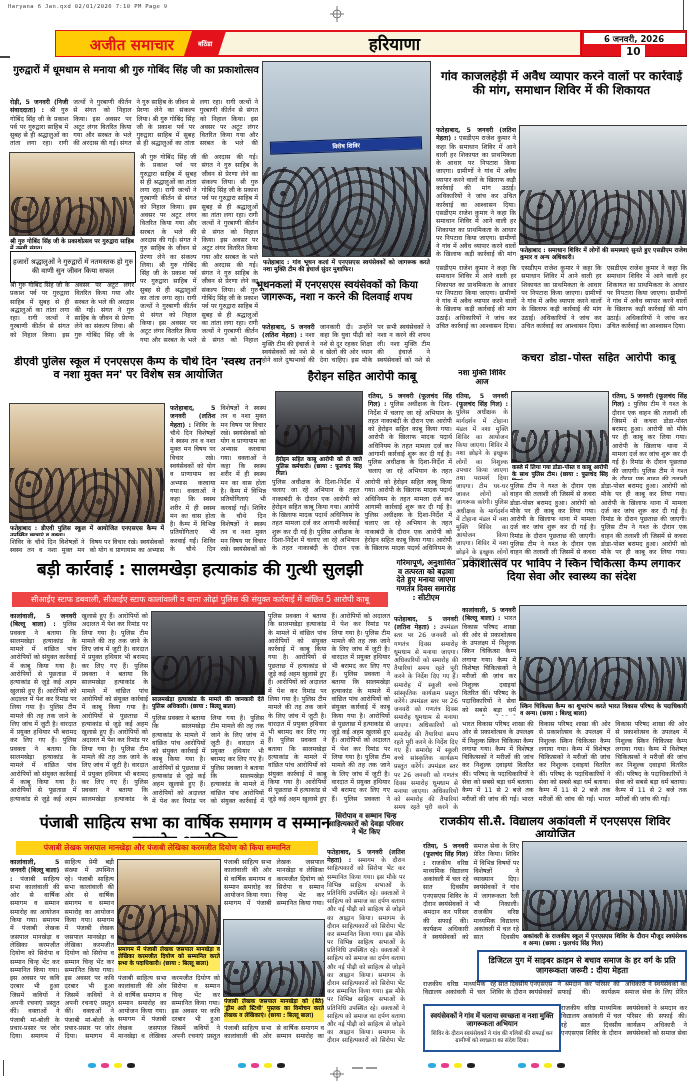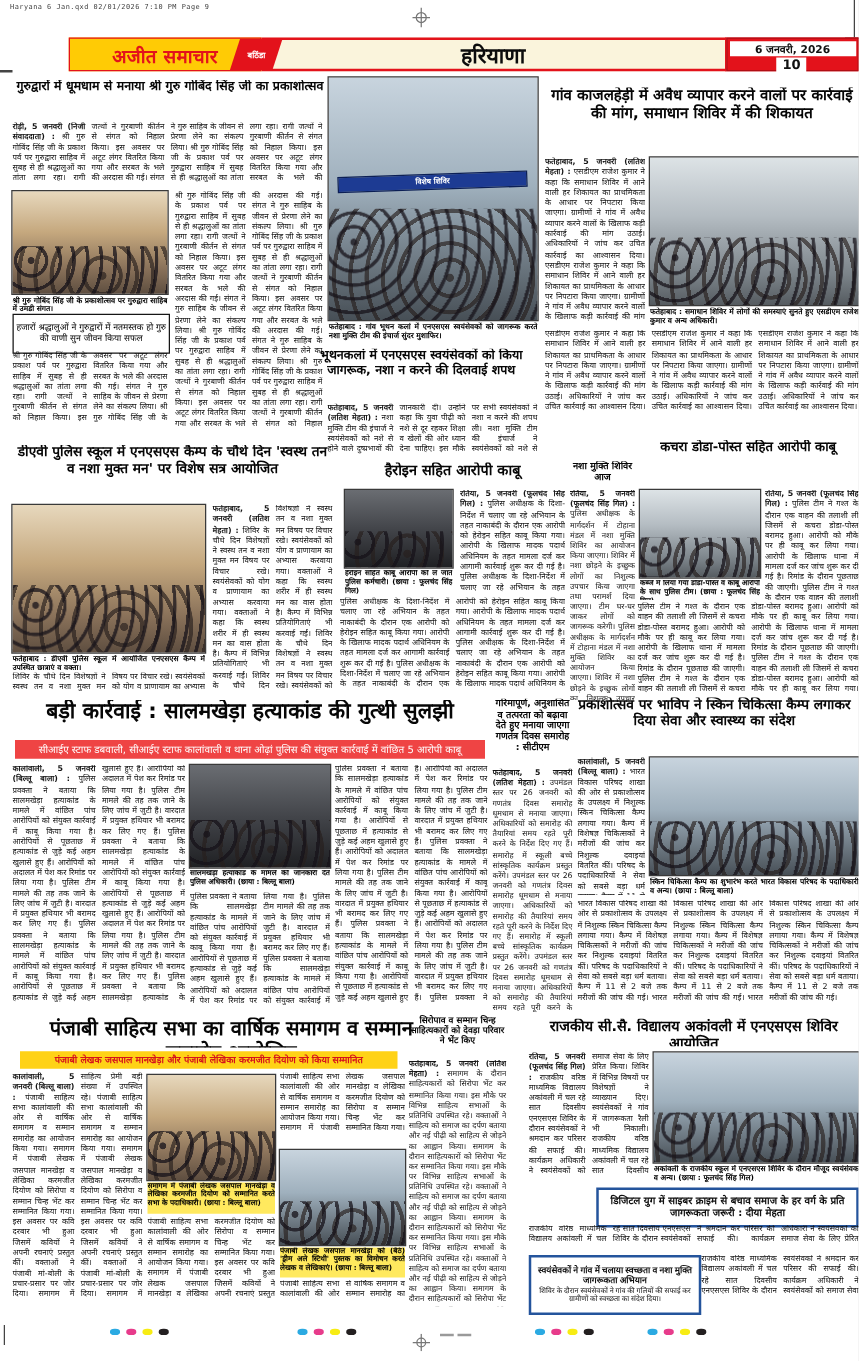--- a/index.html
+++ b/index.html
@@ -143,21 +143,21 @@
 
   <div>
     <div class="abs hl" style="left:456px;top:369px;width:52px;height:21px;font-size:7.5px;">नशा मुक्ति शिविर आज</div>
     <div class="abs txt" style="left:456px;top:392px;width:52px;height:168px;font-size:6.2px;">
       <span class="dl">रतिया, 5 जनवरी (फूलचंद सिंह गिल) :</span>
       <span>पुलिस अधीक्षक के मार्गदर्शन में टोहाना मंडल में नशा मुक्ति शिविर का आयोजन किया जाएगा। शिविर में नशा छोड़ने के इच्छुक लोगों का निशुल्क उपचार किया जाएगा तथा परामर्श दिया जाएगा। टीम घर-घर जाकर लोगों को जागरूक करेगी। पुलिस अधीक्षक के मार्गदर्शन में टोहाना मंडल में नशा मुक्ति शिविर का आयोजन किया जाएगा। शिविर में नशा छोड़ने के इच्छुक लोगों का निशुल्क उपचार किया जाएगा तथा परामर्श दिया जाएगा। टीम घर-घर जाकर लोगों को जागरूक करेगी। पुलिस अधीक्षक के मार्गदर्शन में टोहाना मंडल में नशा मुक्ति शिविर का आयोजन किया जाएगा। शिविर में नशा छोड़ने के इच्छुक लोगों का निशुल्क उपचार किया जाएगा तथा परामर्श दिया जाएगा। टीम घर-घर जाकर लोगों को जागरूक करेगी।</span>
     </div>
   </div>
 
   <div>
-    <div class="abs hl" style="left:510px;top:352px;width:177px;height:18px;font-size:10.5px;">कचरा डोडा-पोस्त सहित आरोपी काबू</div>
+    <div class="abs hl" style="left:510px;top:352px;width:177px;height:18px;font-size:10.5px;font-family:Liberation Mono, monospace;">कचरा डोडा-पोस्त सहित आरोपी काबू</div>
     <div class="abs photo ph-office" style="left:512px;top:392px;width:96px;height:70px;"></div>
     <div class="abs cap" style="left:512px;top:464px;width:96px;height:16px;font-size:5.8px;">कब्जे में लिया गया डोडा-पोस्त व काबू आरोपी के साथ पुलिस टीम। (छाया : फूलचंद सिंह गिल)</div>
     <div class="abs txt" style="left:612px;top:392px;width:75px;height:88px;">
       <span class="dl">रतिया, 5 जनवरी (फूलचंद सिंह गिल) :</span>
       <span>पुलिस टीम ने गश्त के दौरान एक वाहन की तलाशी ली जिसमें से कचरा डोडा-पोस्त बरामद हुआ। आरोपी को मौके पर ही काबू कर लिया गया। आरोपी के खिलाफ थाना में मामला दर्ज कर जांच शुरू कर दी गई है। रिमांड के दौरान पूछताछ की जाएगी। पुलिस टीम ने गश्त के दौरान एक वाहन की तलाशी ली जिसमें से कचरा डोडा-पोस्त बरामद हुआ। आरोपी को मौके पर ही काबू कर लिया गया। आरोपी के खिलाफ थाना में मामला दर्ज कर जांच शुरू कर दी गई है। रिमांड के दौरान पूछताछ की जाएगी।</span>
     </div>
     <div class="abs txt c2" style="left:510px;top:482px;width:177px;height:78px;">पुलिस टीम ने गश्त के दौरान एक वाहन की तलाशी ली जिसमें से कचरा डोडा-पोस्त बरामद हुआ। आरोपी को मौके पर ही काबू कर लिया गया। आरोपी के खिलाफ थाना में मामला दर्ज कर जांच शुरू कर दी गई है। रिमांड के दौरान पूछताछ की जाएगी। पुलिस टीम ने गश्त के दौरान एक वाहन की तलाशी ली जिसमें से कचरा डोडा-पोस्त बरामद हुआ। आरोपी को मौके पर ही काबू कर लिया गया। आरोपी के खिलाफ थाना में मामला दर्ज कर जांच शुरू कर दी गई है। रिमांड के दौरान पूछताछ की जाएगी। पुलिस टीम ने गश्त के दौरान एक वाहन की तलाशी ली जिसमें से कचरा डोडा-पोस्त बरामद हुआ। आरोपी को मौके पर ही काबू कर लिया गया। आरोपी के खिलाफ थाना में मामला दर्ज कर जांच शुरू कर दी गई है। रिमांड के दौरान पूछताछ की जाएगी।</div>
   </div>
 
   <div>

